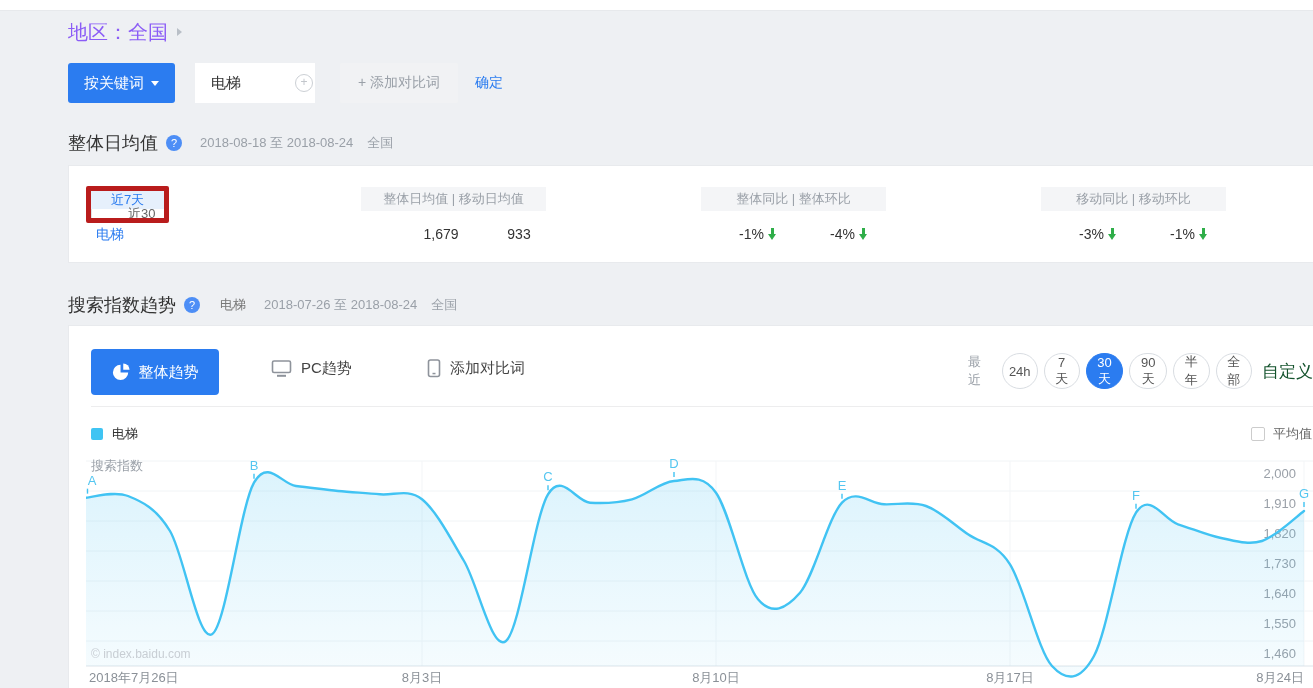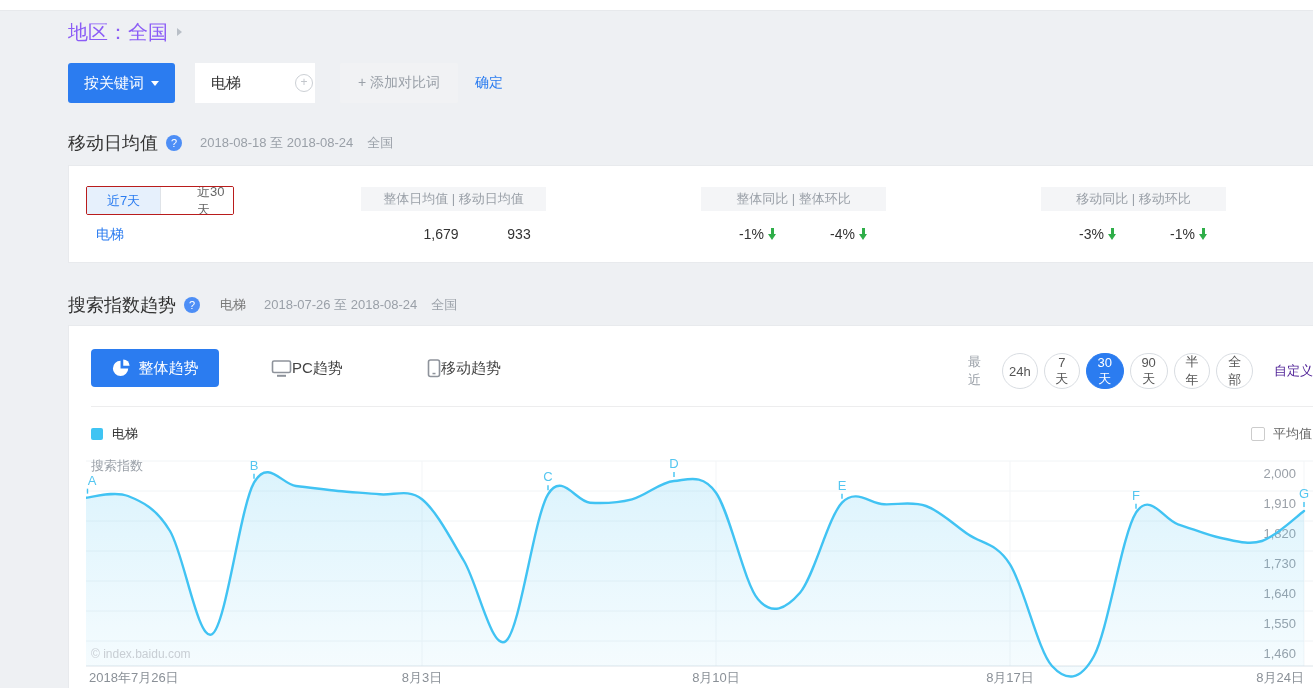--- a/index.html
+++ b/index.html
@@ -24,42 +24,42 @@
   .btn-compare{left:340px;top:63px;width:118px;height:40px;background:#f1f2f4;border:none;color:#9aa0a8;font-size:14px;border-radius:2px;cursor:pointer;font-family:inherit;}
   .btn-confirm{left:475px;top:63px;height:40px;display:flex;align-items:center;color:#2b7cf0;font-size:14px;cursor:pointer;}
   
   .sec-header{display:flex;align-items:center;}
   .sec-title{font-size:18px;color:#333;}
   .help-icon{width:16px;height:16px;border-radius:50%;background:#4d8ef6;color:#fff;font-size:11px;line-height:16px;text-align:center;margin-left:8px;cursor:pointer;}
   .help-icon::after{content:"?";}
   .sec-sub{font-size:13px;color:#9aa0a8;}
   
   .ov-card{left:68px;top:165px;width:1246px;height:98px;background:#fff;border:1px solid #e8eaed;box-sizing:border-box;}
-  .ov-tabs{position:absolute;left:17px;top:20px;height:27px;display:flex;border:1px solid #b91c1c;border-radius:2px;overflow:hidden;}
+  .ov-tabs{position:absolute;left:17px;top:20px;height:27px;display:flex;border:5px solid #b91c1c;border-radius:2px;overflow:hidden;flex-direction:column;}
   .ov-tab{width:73px;height:27px;display:flex;align-items:center;justify-content:center;font-size:13px;color:#666;background:#fff;cursor:pointer;box-sizing:border-box;}
   .ov-tab.active{background:#e6f0fc;color:#2b7cf0;}
   .ov-tab + .ov-tab{border-left:1px solid #dfe3e8;padding-left:36px;}
   .col-pill{position:absolute;top:21px;height:24px;width:185px;background:#f4f5f7;color:#9aa0a8;font-size:13px;display:flex;align-items:center;justify-content:center;}
   .pill-1{left:292px;} .pill-2{left:632px;} .pill-3{left:972px;}
   .ov-keyword{position:absolute;left:27px;top:60px;font-size:14px;color:#2b7cf0;cursor:pointer;}
   .ov-val{position:absolute;top:60px;width:100px;text-align:center;font-size:14px;color:#333;}
   .v-1{left:322px;} .v-2{left:400px;} .v-3{left:639px;} .v-4{left:730px;} .v-5{left:979px;} .v-6{left:1070px;}
   .down-arrow{position:relative;display:inline-block;width:9px;height:13px;margin-left:4px;vertical-align:-2px;}
   .down-arrow::before{content:"";position:absolute;left:3px;top:0;width:3px;height:7px;background:#2fae49;}
   .down-arrow::after{content:"";position:absolute;left:0;top:6px;border-left:4.5px solid transparent;border-right:4.5px solid transparent;border-top:6px solid #2fae49;}
   
   .tr-panel{left:68px;top:325px;width:1246px;height:364px;background:#fff;border:1px solid #e8eaed;box-sizing:border-box;}
-  .tr-tab-overall{position:absolute;left:22px;top:23px;width:128px;height:38px;background:#2b7cf0;border:none;border-radius:4px;color:#fff;font-size:15px;display:flex;align-items:center;justify-content:center;gap:9px;cursor:pointer;font-family:inherit;}
-  .tr-tab{position:absolute;top:23px;height:38px;display:flex;align-items:center;font-size:15px;color:#444;cursor:pointer;background:none;border:none;font-family:inherit;}
+  .tr-tab-overall{position:absolute;left:22px;top:23px;width:128px;height:46px;background:#2b7cf0;border:none;border-radius:4px;color:#fff;font-size:15px;display:flex;align-items:center;justify-content:center;gap:9px;cursor:pointer;font-family:inherit;}
+  .tr-tab{position:absolute;top:23px;height:38px;display:flex;align-items:center;gap:9px;font-size:15px;color:#444;cursor:pointer;background:none;border:none;font-family:inherit;}
   .tr-tab-pc{left:196px;} .tr-tab-mobile{left:352px;}
   .range-row{position:absolute;left:899px;top:27px;height:36px;display:flex;align-items:center;}
   .range-label{font-size:13px;color:#9aa0a8;margin-right:10px;}
   .range-pill{min-width:36px;height:36px;padding:0 7px;box-sizing:border-box;border:1px solid #d9dde2;border-radius:19px;background:#fff;color:#555;font-size:13px;display:flex;align-items:center;justify-content:center;margin-right:6px;cursor:pointer;font-family:inherit;}
   .range-pill.active{background:#2b7cf0;border-color:#2b7cf0;color:#fff;}
-  .custom-range{font-size:13px;color:#4c1d95;margin-left:15px;cursor:pointer;white-space:nowrap;}
+  .custom-range{font-size:17px;color:#14532d;margin-left:4px;cursor:pointer;white-space:nowrap;}
   .tr-divider{position:absolute;left:22px;top:80px;width:1224px;height:1px;background:#ededee;}
   .legend{position:absolute;left:22px;top:99px;display:flex;align-items:center;gap:9px;}
   .legend-swatch{width:12px;height:12px;border-radius:2px;background:#3fc4f3;}
   .legend-label{font-size:13px;color:#333;}
   .avg-box{position:absolute;left:1182px;top:99px;display:flex;align-items:center;gap:8px;cursor:pointer;}
   .avg-checkbox{width:14px;height:14px;border:1px solid #ccc;background:#fff;border-radius:2px;box-sizing:border-box;}
   .avg-label{font-size:13px;color:#666;white-space:nowrap;}
   .chart-wrap{position:absolute;left:17px;top:130px;width:1228px;height:233px;}
 </style>
 </head>
@@ -77,21 +77,21 @@
   <span class="caret-down"></span>
 </button>
 <div class="abs kw-input-wrap">
   <input class="kw-input" type="text" value="电梯" style="">
   <span class="plus-circle">+</span>
 </div>
 <button class="abs btn-compare">+ 添加对比词</button>
 <div class="abs btn-confirm">确定</div>
 
 <div class="abs sec-header" style="left:68px;top:131px;">
-  <span class="sec-title">移动日均值</span>
+  <span class="sec-title">整体日均值</span>
   <span class="help-icon"></span>
   <span class="sec-sub" style="margin-left:18px;text-align:center;">2018-08-18 至 2018-08-24</span>
   <span class="sec-sub" style="margin-left:14px;">全国</span>
 </div>
 
 <div class="abs ov-card">
   <div class="ov-tabs">
     <div class="ov-tab active">近7天</div>
     <div class="ov-tab">近30天</div>
   </div>
@@ -132,21 +132,21 @@
       <rect x="6" y="15.8" width="9" height="2" fill="#8e939b"></rect>
     </svg>
     <span>PC趋势</span>
   </button>
 
   <button class="tr-tab tr-tab-mobile">
     <svg width="14" height="19" viewBox="0 0 14 19">
       <rect x="1.5" y="1" width="11" height="16.5" rx="2" fill="none" stroke="#8e939b" stroke-width="1.6"></rect>
       <rect x="5.5" y="13.8" width="3" height="1.5" fill="#8e939b"></rect>
     </svg>
-    <span>移动趋势</span>
+    <span>添加对比词</span>
   </button>
 
   <div class="range-row">
     <span class="range-label">最近</span>
     <span id="range-pills" style="display:flex;align-items:center;">
         <button class="range-pill">24h</button>
         <button class="range-pill">7天</button>
         <button class="range-pill active">30天</button>
         <button class="range-pill">90天</button>
         <button class="range-pill">半年</button>

